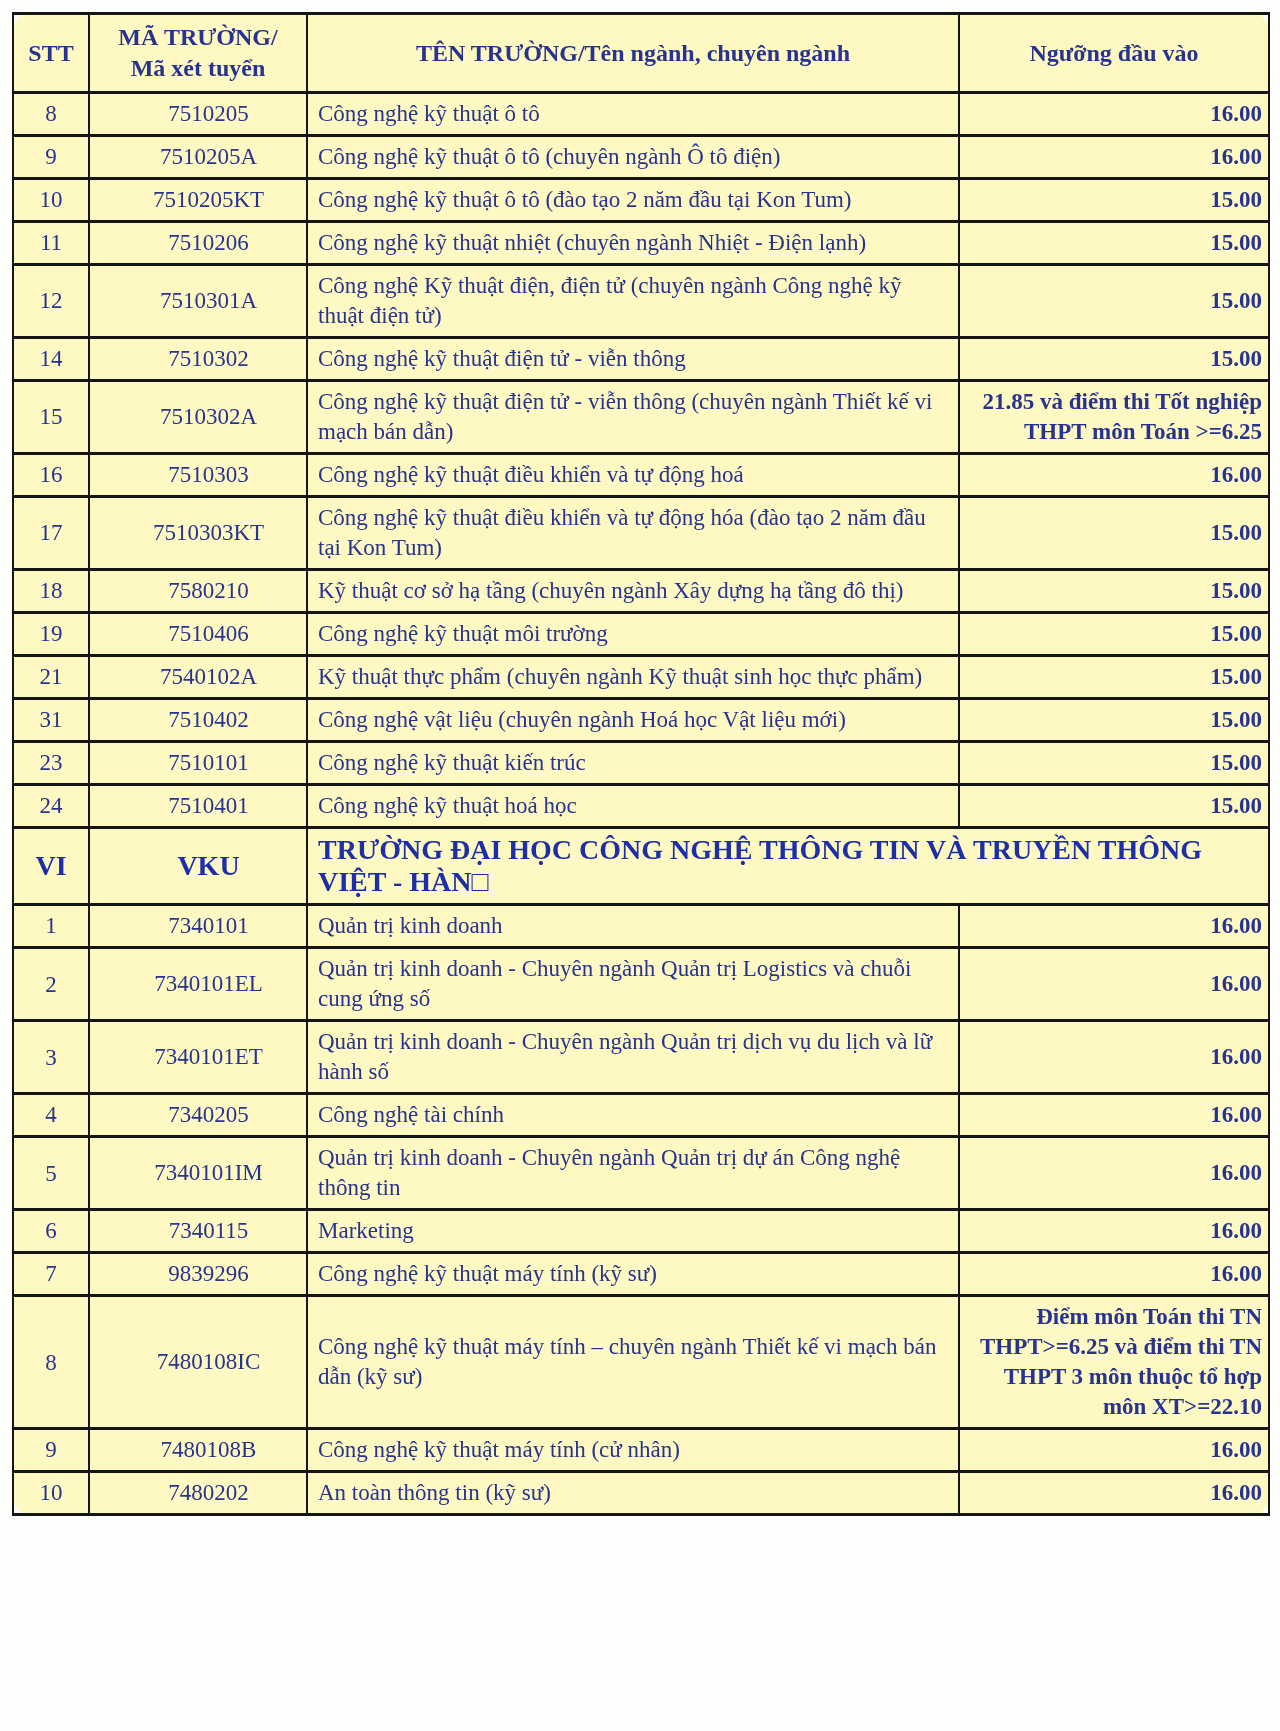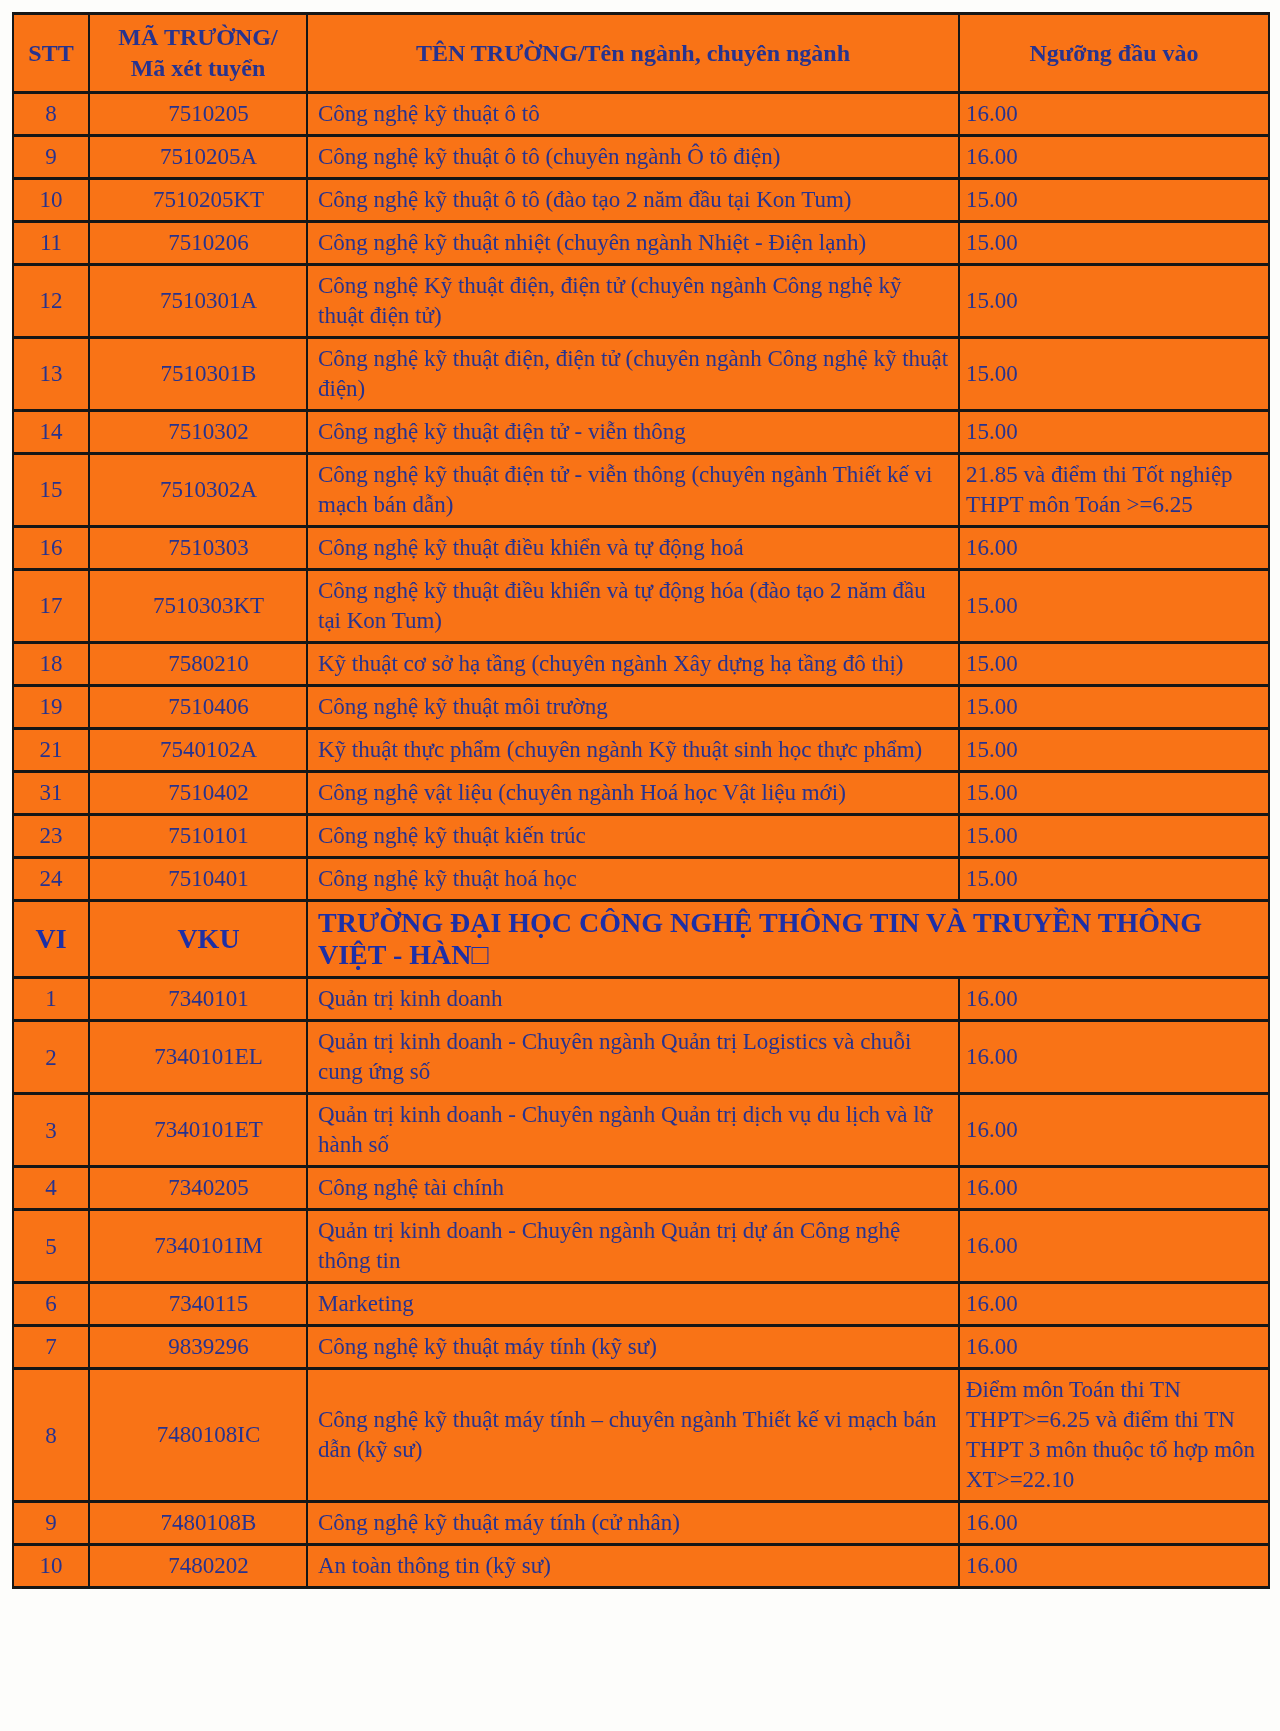--- a/index.html
+++ b/index.html
@@ -16,21 +16,22 @@
     width: 1280px;
     min-height: 1731px;
     background: #fdfdfb;
     box-sizing: border-box;
     padding: 12px 12px;
   }
   table.adm {
     border-collapse: collapse;
     width: 1256px;
     table-layout: fixed;
-    background: #f97316;
+    background: #fef9c3;
+    border-radius: 21px;
   }
   table.adm th, table.adm td {
     border-left: 2px solid #161616;
     border-right: 2px solid #161616;
     border-top: 3px solid #161616;
     border-bottom: 3px solid #161616;
     color: #27338f;
     vertical-align: middle;
     box-sizing: border-box;
   }
@@ -51,21 +52,21 @@
   th.c-code-h { white-space: pre-line; }
 
   tbody td {
     font-size: 23px;
     line-height: 30px;
     padding: 5px 6px;
   }
   td.c-stt  { text-align: center; }
   td.c-code { text-align: center; padding-left: 27px; }
   td.c-name { text-align: left; padding-left: 10px; }
-  td.c-thr  { text-align: left; }
+  td.c-thr  { text-align: right; font-weight: bold; }
 
   td.vbottom { vertical-align: bottom; padding-bottom: 3px; }
 
   tr.section-row td {
     font-weight: bold;
     font-size: 28px;
     color: #1d2fa6;
     line-height: 32px;
   }
   tr.section-row td.c-name {
@@ -117,26 +118,20 @@
           <td class="c-name">Công nghệ kỹ thuật nhiệt (chuyên ngành Nhiệt - Điện lạnh)</td>
           <td class="c-thr">15.00</td>
         </tr>
         <tr>
           <td class="c-stt">12</td>
           <td class="c-code">7510301A</td>
           <td class="c-name">Công nghệ Kỹ thuật điện, điện tử (chuyên ngành Công nghệ kỹ thuật điện tử)</td>
           <td class="c-thr">15.00</td>
         </tr>
         <tr>
-          <td class="c-stt">13</td>
-          <td class="c-code">7510301B</td>
-          <td class="c-name">Công nghệ kỹ thuật điện, điện tử (chuyên ngành Công nghệ kỹ thuật điện)</td>
-          <td class="c-thr">15.00</td>
-        </tr>
-        <tr>
           <td class="c-stt">14</td>
           <td class="c-code">7510302</td>
           <td class="c-name">Công nghệ kỹ thuật điện tử - viễn thông</td>
           <td class="c-thr">15.00</td>
         </tr>
         <tr>
           <td class="c-stt">15</td>
           <td class="c-code">7510302A</td>
           <td class="c-name">Công nghệ kỹ thuật điện tử - viễn thông (chuyên ngành Thiết kế vi mạch bán dẫn)</td>
           <td class="c-thr">21.85 và điểm thi Tốt nghiệp THPT môn Toán &gt;=6.25</td>

